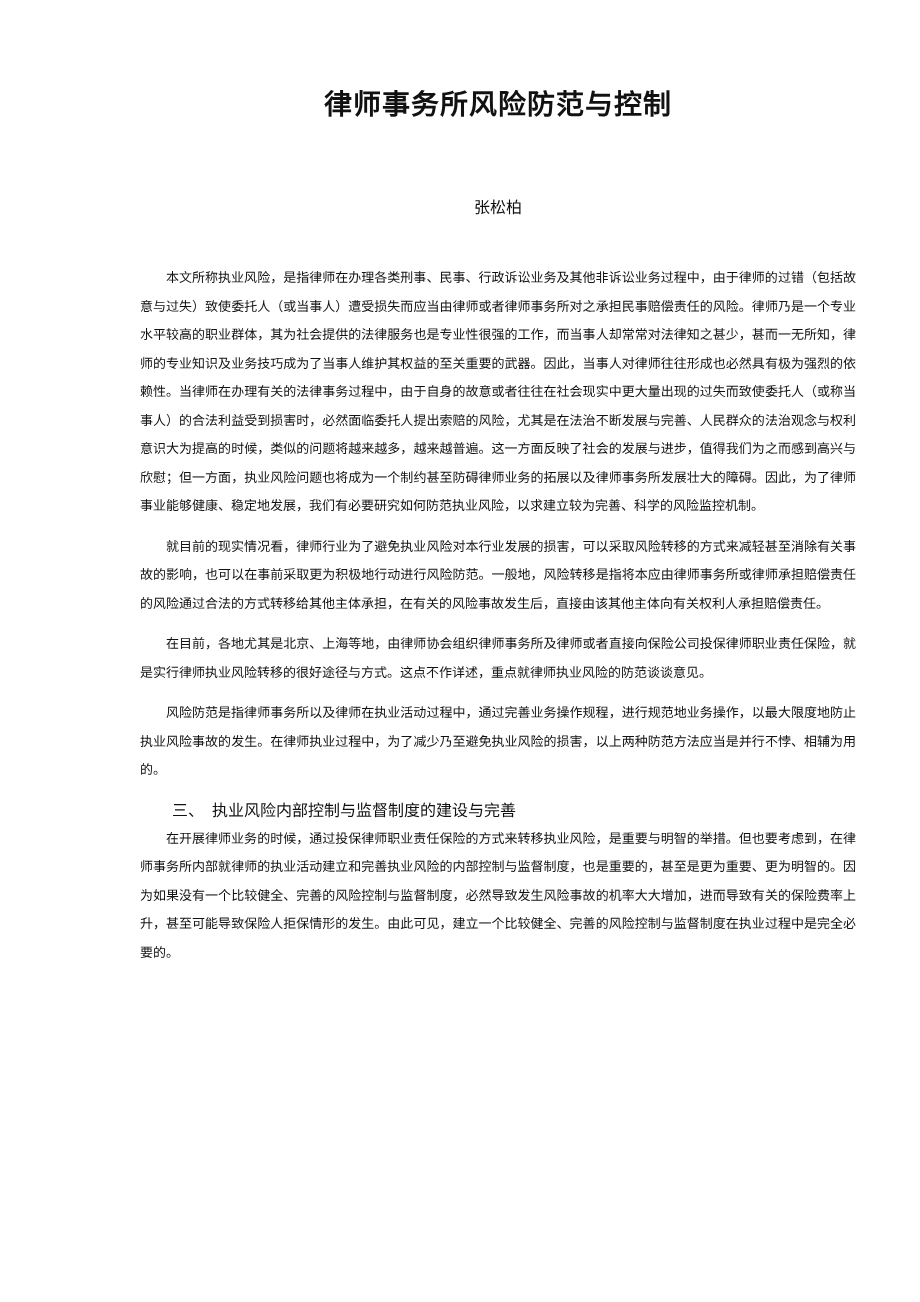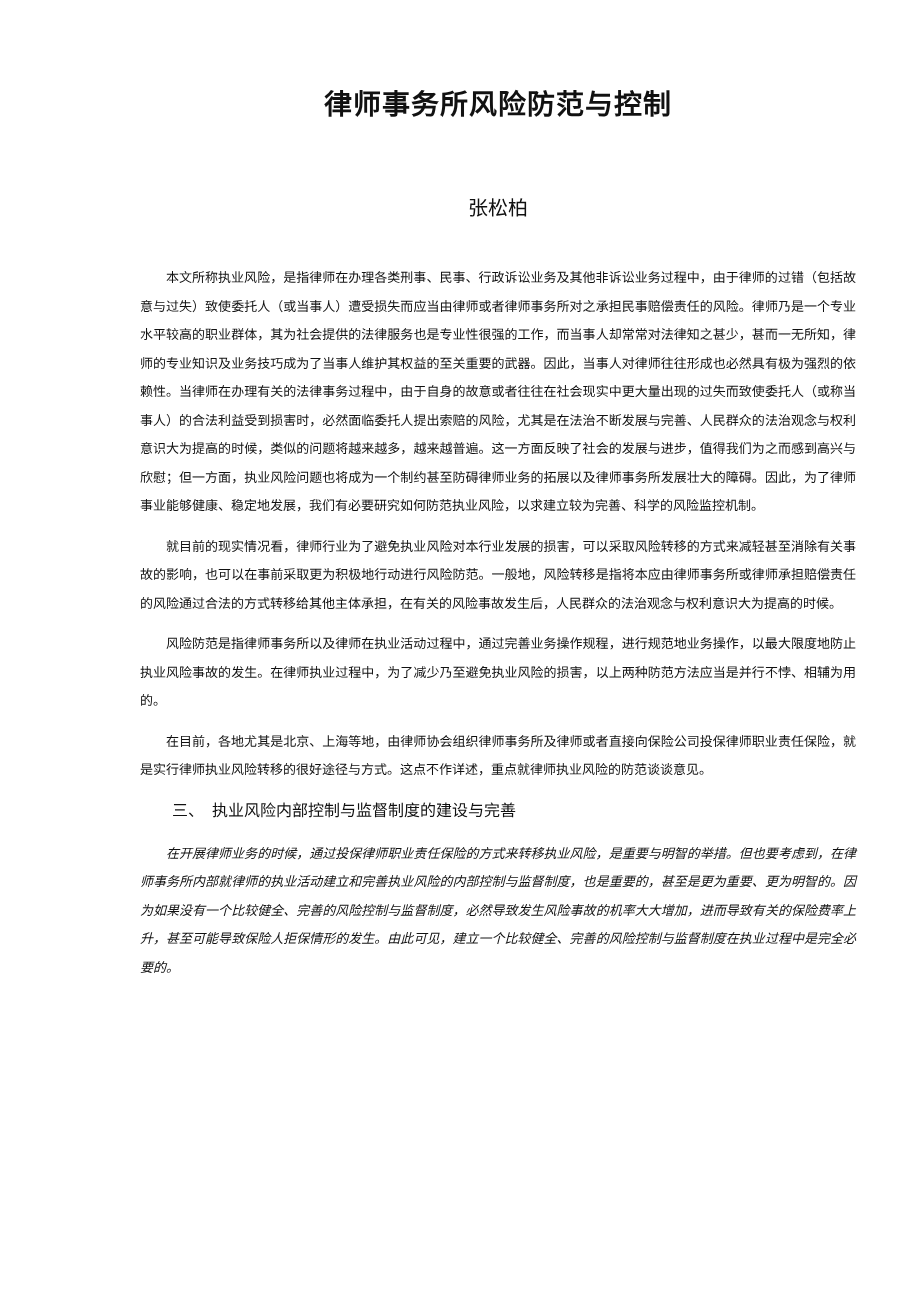--- a/index.html
+++ b/index.html
@@ -25,64 +25,63 @@
   .doc-title {
     margin: 0 0 70px 0;
     font-size: 28px;
     font-weight: bold;
     line-height: 38px;
     text-align: center;
     letter-spacing: 1px;
   }
   .doc-author {
     margin: 0 0 42px 0;
-    font-size: 20px;
+    font-size: 16px;
     font-weight: normal;
     line-height: 28px;
     text-align: center;
   }
   .section-heading {
     margin: 12px 0 13px 0;
     font-size: 16px;
     font-weight: normal;
     line-height: 28px;
     text-indent: 2em;
   }
   .section-heading.tight {
-    margin-bottom: 15px;
+    margin-bottom: 0;
   }
   .body-paragraph {
     margin: 0 0 12px 0;
     font-size: 13px;
     line-height: 28.5px;
     text-indent: 2em;
     text-align: justify;
     text-justify: inter-ideograph;
   }
   .body-paragraph.tight-top {
     margin-top: 0;
-    font-style: italic;
   }
 </style>
 </head>
 <body>
 
 <div class="page">
 
   <h1 class="doc-title">律师事务所风险防范与控制</h1>
 
   <p class="doc-author">张松柏</p>
 
 
   <p class="body-paragraph">本文所称执业风险，是指律师在办理各类刑事、民事、行政诉讼业务及其他非诉讼业务过程中，由于律师的过错（包括故意与过失）致使委托人（或当事人）遭受损失而应当由律师或者律师事务所对之承担民事赔偿责任的风险。律师乃是一个专业水平较高的职业群体，其为社会提供的法律服务也是专业性很强的工作，而当事人却常常对法律知之甚少，甚而一无所知，律师的专业知识及业务技巧成为了当事人维护其权益的至关重要的武器。因此，当事人对律师往往形成也必然具有极为强烈的依赖性。当律师在办理有关的法律事务过程中，由于自身的故意或者往往在社会现实中更大量出现的过失而致使委托人（或称当事人）的合法利益受到损害时，必然面临委托人提出索赔的风险，尤其是在法治不断发展与完善、人民群众的法治观念与权利意识大为提高的时候，类似的问题将越来越多，越来越普遍。这一方面反映了社会的发展与进步，值得我们为之而感到高兴与欣慰；但一方面，执业风险问题也将成为一个制约甚至防碍律师业务的拓展以及律师事务所发展壮大的障碍。因此，为了律师事业能够健康、稳定地发展，我们有必要研究如何防范执业风险，以求建立较为完善、科学的风险监控机制。</p>
 
 
-  <p class="body-paragraph">就目前的现实情况看，律师行业为了避免执业风险对本行业发展的损害，可以采取风险转移的方式来减轻甚至消除有关事故的影响，也可以在事前采取更为积极地行动进行风险防范。一般地，风险转移是指将本应由律师事务所或律师承担赔偿责任的风险通过合法的方式转移给其他主体承担，在有关的风险事故发生后，人民群众的法治观念与权利意识大为提高的时候。</p>
+  <p class="body-paragraph">就目前的现实情况看，律师行业为了避免执业风险对本行业发展的损害，可以采取风险转移的方式来减轻甚至消除有关事故的影响，也可以在事前采取更为积极地行动进行风险防范。一般地，风险转移是指将本应由律师事务所或律师承担赔偿责任的风险通过合法的方式转移给其他主体承担，在有关的风险事故发生后，直接由该其他主体向有关权利人承担赔偿责任。</p>
+
+  <p class="body-paragraph">在目前，各地尤其是北京、上海等地，由律师协会组织律师事务所及律师或者直接向保险公司投保律师职业责任保险，就是实行律师执业风险转移的很好途径与方式。这点不作详述，重点就律师执业风险的防范谈谈意见。</p>
 
   <p class="body-paragraph">风险防范是指律师事务所以及律师在执业活动过程中，通过完善业务操作规程，进行规范地业务操作，以最大限度地防止执业风险事故的发生。在律师执业过程中，为了减少乃至避免执业风险的损害，以上两种防范方法应当是并行不悖、相辅为用的。</p>
-
-  <p class="body-paragraph">在目前，各地尤其是北京、上海等地，由律师协会组织律师事务所及律师或者直接向保险公司投保律师职业责任保险，就是实行律师执业风险转移的很好途径与方式。这点不作详述，重点就律师执业风险的防范谈谈意见。</p>
 
   <h2 class="section-heading tight">三、　执业风险内部控制与监督制度的建设与完善</h2>
 
   <p class="body-paragraph tight-top">在开展律师业务的时候，通过投保律师职业责任保险的方式来转移执业风险，是重要与明智的举措。但也要考虑到，在律师事务所内部就律师的执业活动建立和完善执业风险的内部控制与监督制度，也是重要的，甚至是更为重要、更为明智的。因为如果没有一个比较健全、完善的风险控制与监督制度，必然导致发生风险事故的机率大大增加，进而导致有关的保险费率上升，甚至可能导致保险人拒保情形的发生。由此可见，建立一个比较健全、完善的风险控制与监督制度在执业过程中是完全必要的。</p>
 
 </div>
 
 </body></html>

